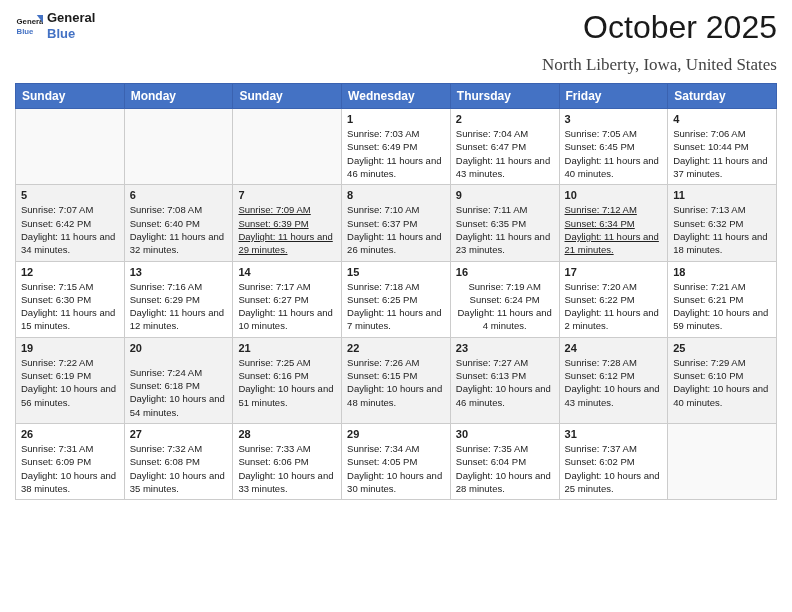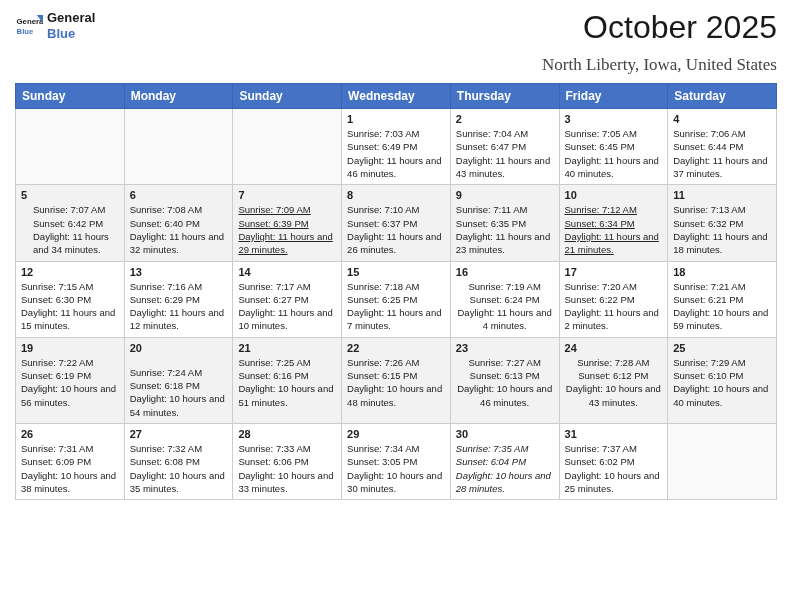--- a/index.html
+++ b/index.html
@@ -156,28 +156,28 @@
           </td>
           <td>
             <span class="day-number">3</span>
             <div class="day-info" style="white-space: pre-line;">Sunrise: 7:05 AM
 Sunset: 6:45 PM
 Daylight: 11 hours and 40 minutes.</div>
           </td>
           <td>
             <span class="day-number">4</span>
             <div class="day-info" style="white-space: pre-line;">Sunrise: 7:06 AM
-Sunset: 6:44 PM
+Sunset: 10:44 PM
 Daylight: 11 hours and 37 minutes.</div>
           </td>
         </tr>
         <tr>
           <td>
             <span class="day-number">5</span>
-            <div class="day-info" style="white-space: pre-line; margin-left: 12px;">Sunrise: 7:07 AM
+            <div class="day-info" style="white-space: pre-line;">Sunrise: 7:07 AM
 Sunset: 6:42 PM
 Daylight: 11 hours and 34 minutes.</div>
           </td>
           <td>
             <span class="day-number">6</span>
             <div class="day-info" style="white-space: pre-line;">Sunrise: 7:08 AM
 Sunset: 6:40 PM
 Daylight: 11 hours and 32 minutes.</div>
           </td>
           <td>
@@ -275,27 +275,27 @@
 Daylight: 10 hours and 51 minutes.</div>
           </td>
           <td>
             <span class="day-number">22</span>
             <div class="day-info" style="white-space: pre-line;">Sunrise: 7:26 AM
 Sunset: 6:15 PM
 Daylight: 10 hours and 48 minutes.</div>
           </td>
           <td>
             <span class="day-number">23</span>
-            <div class="day-info" style="white-space: pre-line; text-align: center;">Sunrise: 7:27 AM
+            <div class="day-info" style="white-space: pre-line;">Sunrise: 7:27 AM
 Sunset: 6:13 PM
 Daylight: 10 hours and 46 minutes.</div>
           </td>
           <td>
             <span class="day-number">24</span>
-            <div class="day-info" style="white-space: pre-line; text-align: center;">Sunrise: 7:28 AM
+            <div class="day-info" style="white-space: pre-line;">Sunrise: 7:28 AM
 Sunset: 6:12 PM
 Daylight: 10 hours and 43 minutes.</div>
           </td>
           <td>
             <span class="day-number">25</span>
             <div class="day-info" style="white-space: pre-line;">Sunrise: 7:29 AM
 Sunset: 6:10 PM
 Daylight: 10 hours and 40 minutes.</div>
           </td>
         </tr>
@@ -314,26 +314,26 @@
           </td>
           <td>
             <span class="day-number">28</span>
             <div class="day-info" style="white-space: pre-line;">Sunrise: 7:33 AM
 Sunset: 6:06 PM
 Daylight: 10 hours and 33 minutes.</div>
           </td>
           <td>
             <span class="day-number">29</span>
             <div class="day-info" style="white-space: pre-line;">Sunrise: 7:34 AM
-Sunset: 3:05 PM
+Sunset: 4:05 PM
 Daylight: 10 hours and 30 minutes.</div>
           </td>
           <td>
             <span class="day-number">30</span>
-            <div class="day-info" style="white-space: pre-line; font-style: italic;">Sunrise: 7:35 AM
+            <div class="day-info" style="white-space: pre-line;">Sunrise: 7:35 AM
 Sunset: 6:04 PM
 Daylight: 10 hours and 28 minutes.</div>
           </td>
           <td>
             <span class="day-number">31</span>
             <div class="day-info" style="white-space: pre-line;">Sunrise: 7:37 AM
 Sunset: 6:02 PM
 Daylight: 10 hours and 25 minutes.</div>
           </td>
           <td class="empty"></td>

